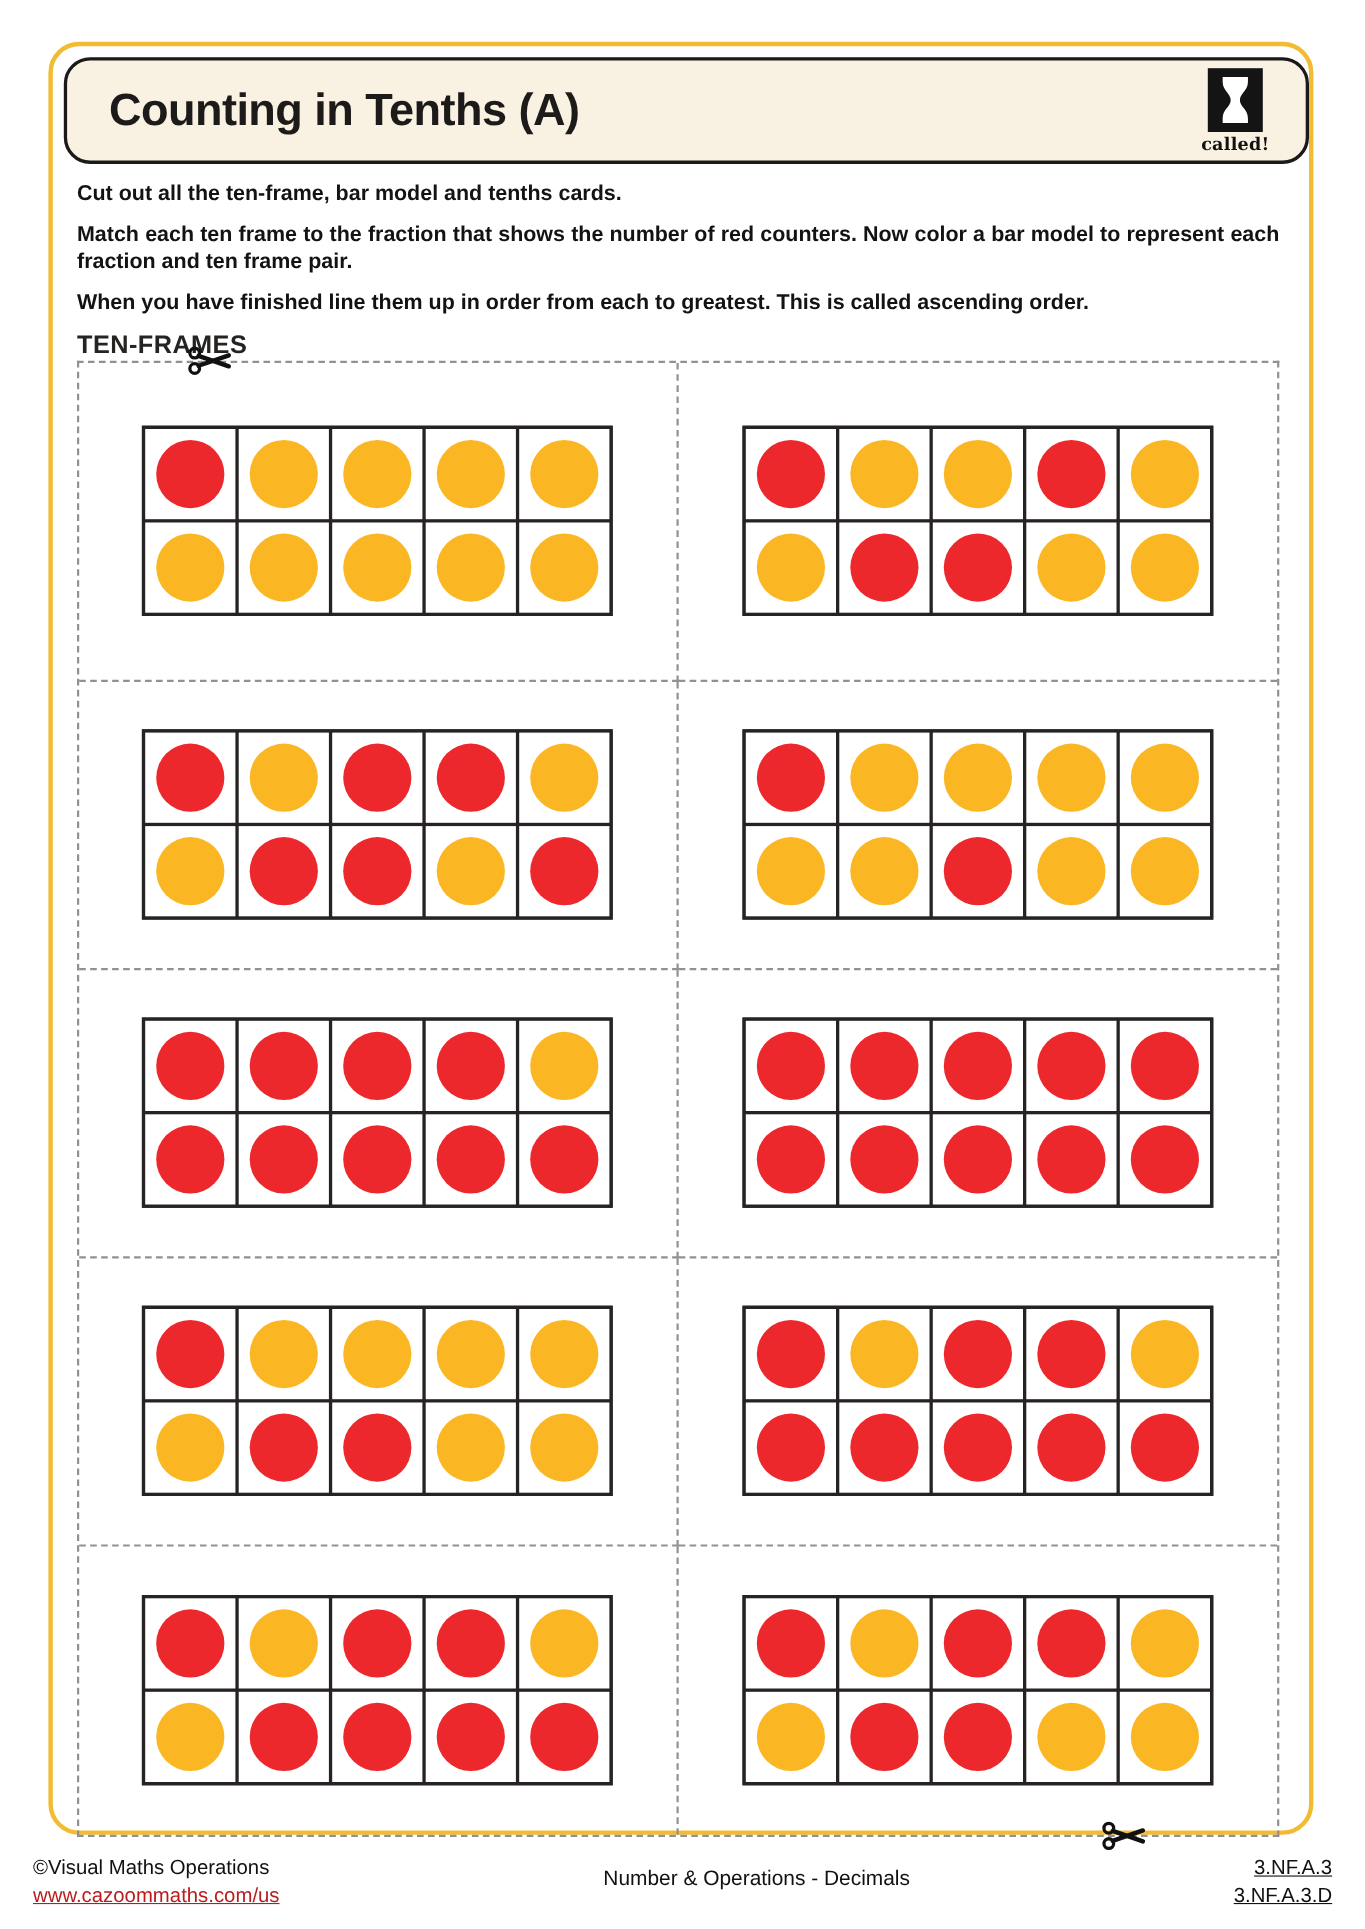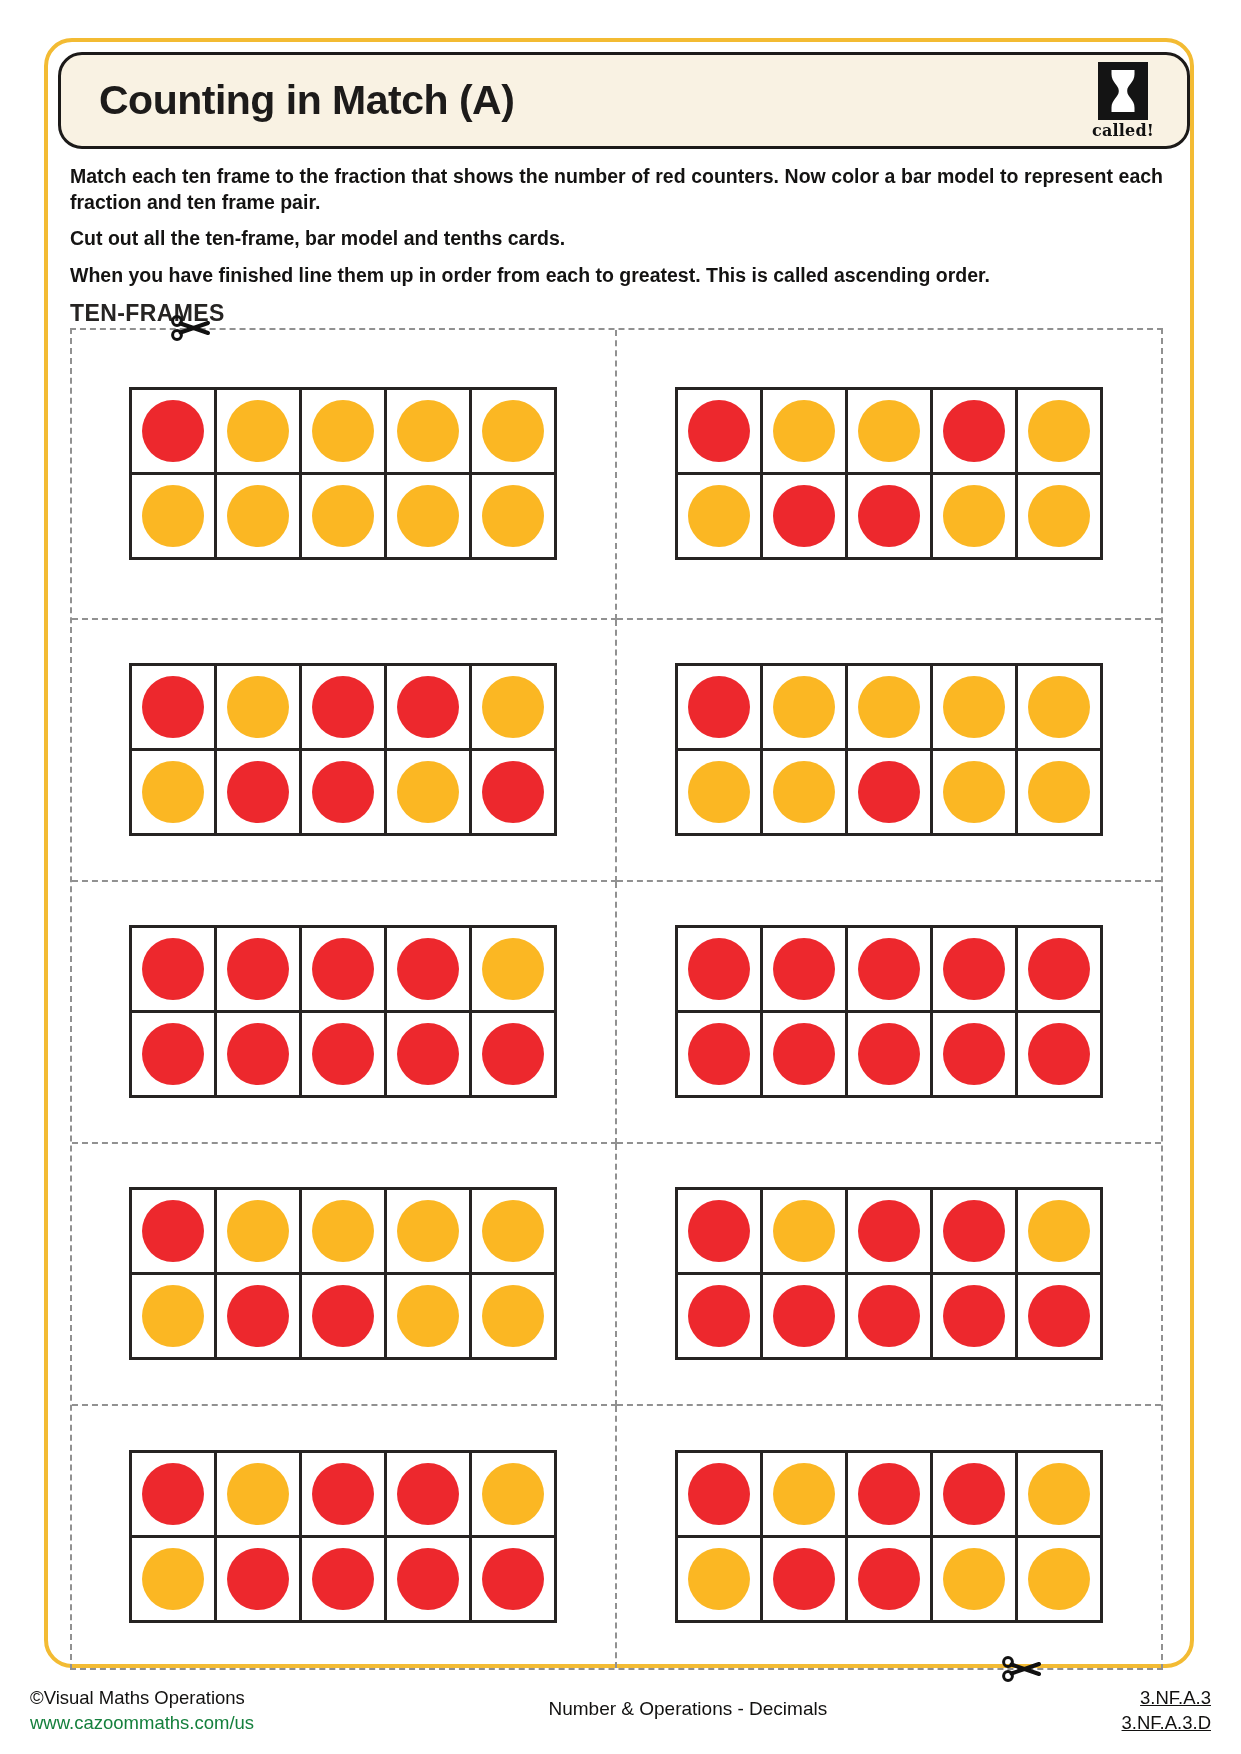--- a/index.html
+++ b/index.html
@@ -79,46 +79,46 @@
   .scissors-top { left: 98px; top: -16px; }
   .scissors-bottom { right: 118px; bottom: -15px; }
 
   
   .footer {
     position: absolute; left: 30px; top: 1686px; width: 1181px;
     display: flex; justify-content: space-between; align-items: flex-start;
     font-size: 18.5px; color: #121110;
   }
   .footer-left { line-height: 1.35; }
-  .footer-link { color: #15803d; cursor: pointer; text-align: center; }
+  .footer-link { color: #b91c1c; text-decoration: underline; cursor: pointer; text-align: center; }
   .footer-center { margin-top: 12px; font-size: 19px; }
   .footer-right { text-align: right; line-height: 1.35; text-decoration: underline; }
 </style>
 </head>
 <body>
 
 <div class="gold-frame"></div>
 
 <div class="content">
 
   <div class="header-box">
-    <div class="page-title">Counting in Match (A)</div>
+    <div class="page-title">Counting in Tenths (A)</div>
     <div class="logo">
       <div class="logo-box">
         <svg width="32" height="46" viewBox="0 0 30 44" aria-hidden="true">
           <path d="M4 2 h22 v4 c0 8 -7 10 -7 16 c0 6 7 8 7 16 v4 H4 v-4 c0 -8 7 -10 7 -16 c0 -6 -7 -8 -7 -16 z" fill="#ffffff"></path>
         </svg>
       </div>
       <div class="logo-text">called!</div>
     </div>
   </div>
 
   <div class="instructions">
+    <p>Cut out all the ten-frame, bar model and tenths cards.</p>
     <p>Match each ten frame to the fraction that shows the number of red counters. Now color a bar model to represent each fraction and ten frame pair.</p>
-    <p>Cut out all the ten-frame, bar model and tenths cards.</p>
     <p>When you have finished line them up in order from each to greatest. This is called ascending order.</p>
   </div>
 
   <div class="section">
     <div class="section-label">TEN-FRAMES</div>
 
     <div class="cut-box">
       <div class="scissors scissors-top">
         <svg width="42" height="28" viewBox="0 0 42 28" aria-hidden="true">
           <circle cx="7" cy="7" r="4.4" fill="none" stroke="#111" stroke-width="3"></circle>

